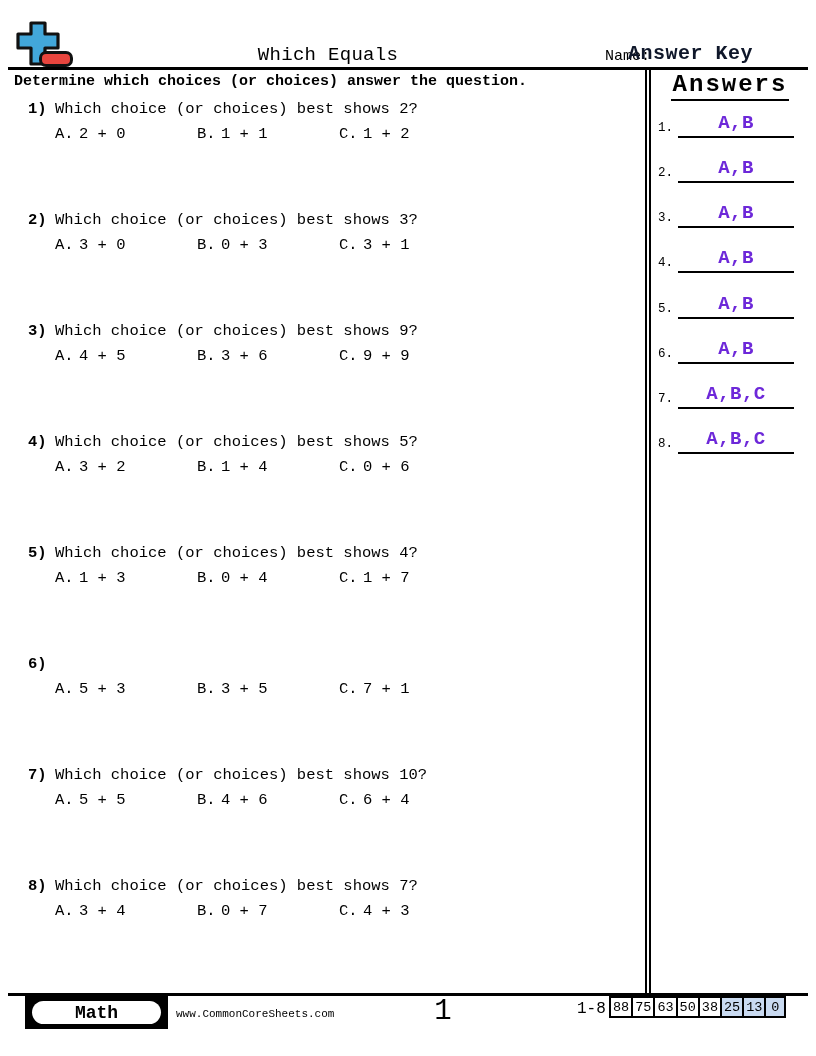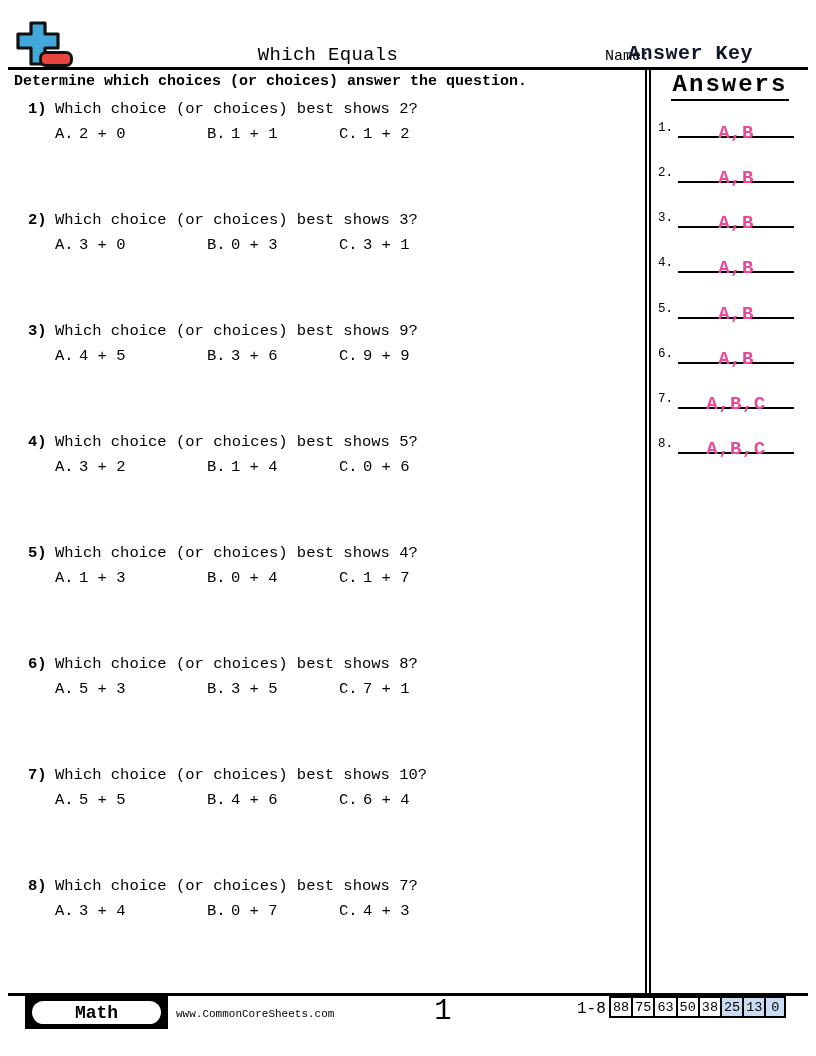--- a/index.html
+++ b/index.html
@@ -31,30 +31,30 @@
     font-size:24px; font-weight:bold; letter-spacing:2px;
   }
   .answers-header span { border-bottom:2.5px solid #000; padding:0 2px 1px 2px; }
   .answer-row { position:absolute; left:652px; width:154px; height:30px; }
   .answer-row .anum { position:absolute; left:6px; bottom:3px; font-size:12.5px; }
   .answer-row .aline {
     position:absolute; left:26px; right:12px; bottom:0; height:28px;
     border-bottom:2px solid #000; text-align:center;
   }
   .answer-row .aval {
-    color:#ec4899; font-weight:bold; font-size:19px; letter-spacing:0.5px;
-    position:relative; top:12px;
+    color:#6d28d9; font-weight:bold; font-size:19px; letter-spacing:0.5px;
+    position:relative; top:2px;
   }
   
   .question { position:absolute; left:0; width:648px; height:56px; font-size:15.5px; }
   .question .qnum  { position:absolute; left:28px; top:0; font-weight:bold; }
   .question .qtext { position:absolute; left:55px; top:0; }
   .question .choice { position:absolute; top:25px; }
   .question .choice.c0 { left:55px; }
-  .question .choice.c1 { left:207px; }
+  .question .choice.c1 { left:197px; }
   .question .choice.c2 { left:339px; }
   .question .clabel { display:inline-block; min-width:24px; }
   
   .footer-rule { position:absolute; left:8px; right:8px; top:993px; height:3px; background:#000; }
   .math-box {
     position:absolute; left:25px; top:996px; width:143px; height:33px; background:#000;
     display:flex; align-items:center; justify-content:center;
   }
   .math-pill {
     width:129px; height:23px; background:#fff; border-radius:13px;
@@ -155,21 +155,20 @@
   </div>
   <div class="question" style="top:544px">
     <span class="qnum">5)</span>
     <span class="qtext">Which choice (or choices) best shows 4?</span>
     <span class="choice c0"><span class="clabel">A.</span><span>1 + 3</span></span>
     <span class="choice c1"><span class="clabel">B.</span><span>0 + 4</span></span>
     <span class="choice c2"><span class="clabel">C.</span><span>1 + 7</span></span>
   </div>
   <div class="question" style="top:655px">
     <span class="qnum">6)</span>
-    <span class="qtext">Which choice (or choices) best shows 8?</span>
     <span class="choice c0"><span class="clabel">A.</span><span>5 + 3</span></span>
     <span class="choice c1"><span class="clabel">B.</span><span>3 + 5</span></span>
     <span class="choice c2"><span class="clabel">C.</span><span>7 + 1</span></span>
   </div>
   <div class="question" style="top:766px">
     <span class="qnum">7)</span>
     <span class="qtext">Which choice (or choices) best shows 10?</span>
     <span class="choice c0"><span class="clabel">A.</span><span>5 + 5</span></span>
     <span class="choice c1"><span class="clabel">B.</span><span>4 + 6</span></span>
     <span class="choice c2"><span class="clabel">C.</span><span>6 + 4</span></span>

